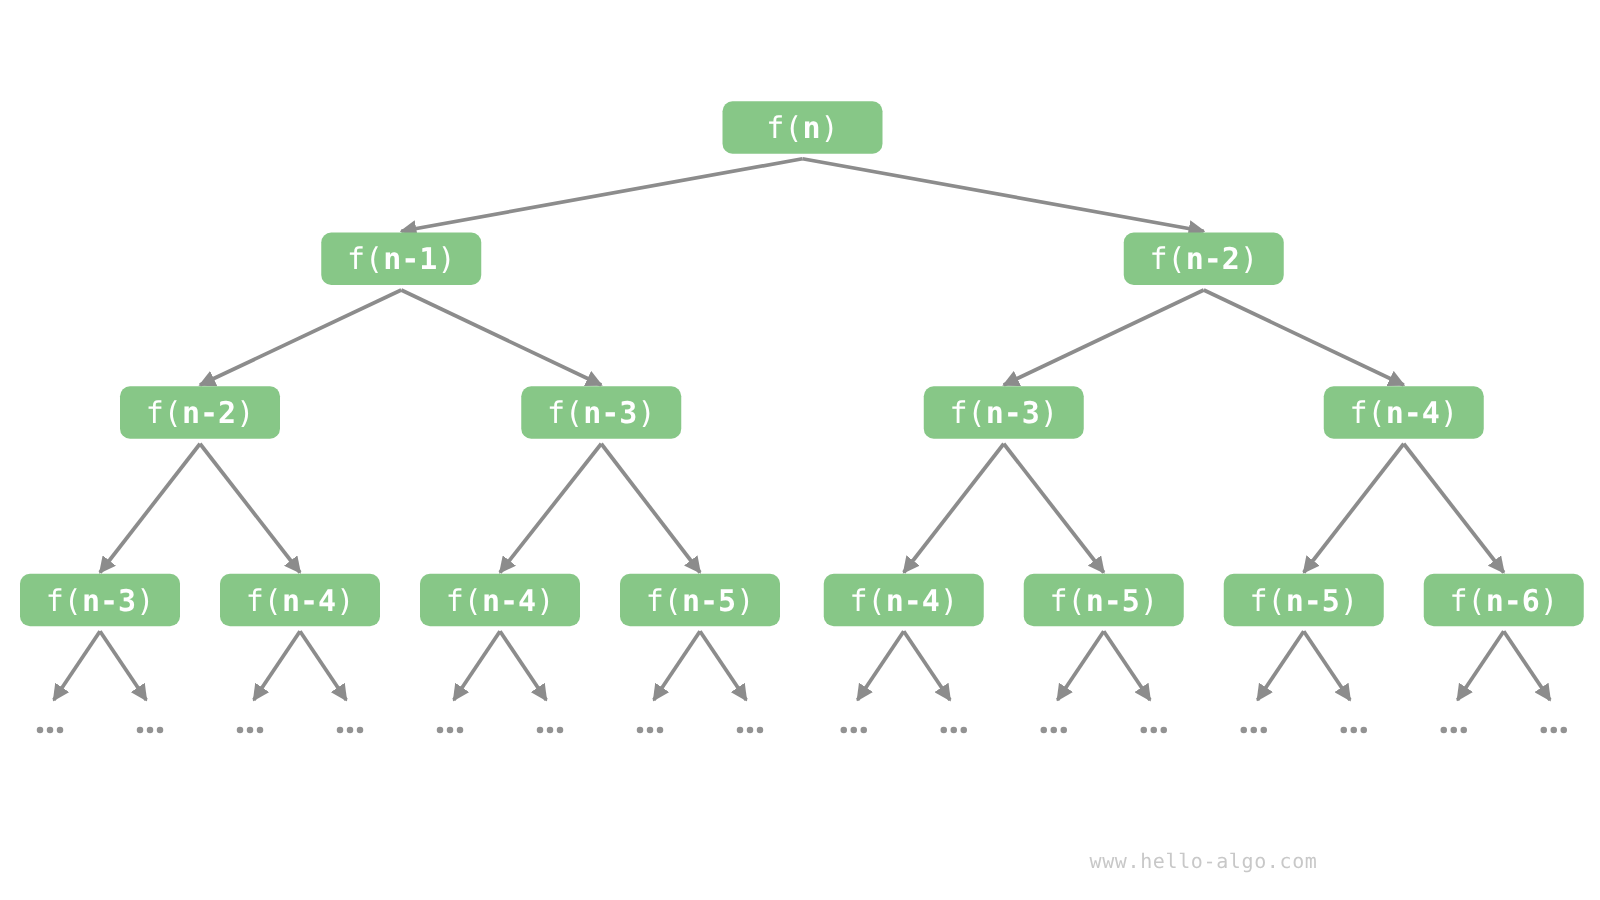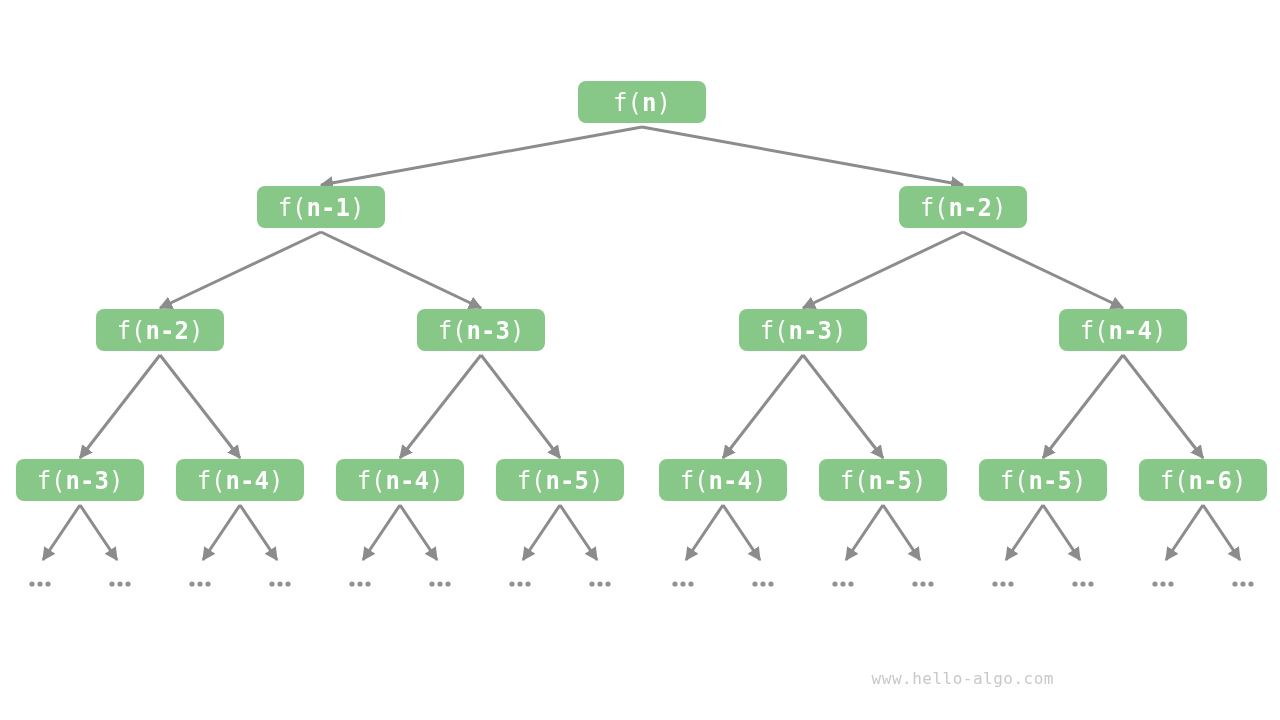--- a/index.html
+++ b/index.html
@@ -4,21 +4,21 @@
 <style>
   html,body{margin:0;padding:0;}
   body{
     width:1280px;height:720px;overflow:hidden;
     font-family:"DejaVu Sans Mono","Liberation Mono",monospace;
   }
   .stage{position:relative;width:1092px;height:720px;}
   svg.tree{position:absolute;left:0;top:0;}
   .node-text{font-family:"DejaVu Sans Mono","Liberation Mono",monospace;}
   .watermark{
-    position:absolute;right:38px;bottom:32px;
+    position:absolute;right:38px;bottom:22px;
     font-size:16px;letter-spacing:.5px;
     font-family:"DejaVu Sans Mono","Liberation Mono",monospace;
   }
 </style>
 </head>
 <body style="background: rgb(255, 255, 255);">
 
 <div class="stage">
   <svg class="tree" id="tree-svg" width="1280" height="720" viewBox="0 0 1280 720">
       <defs>

